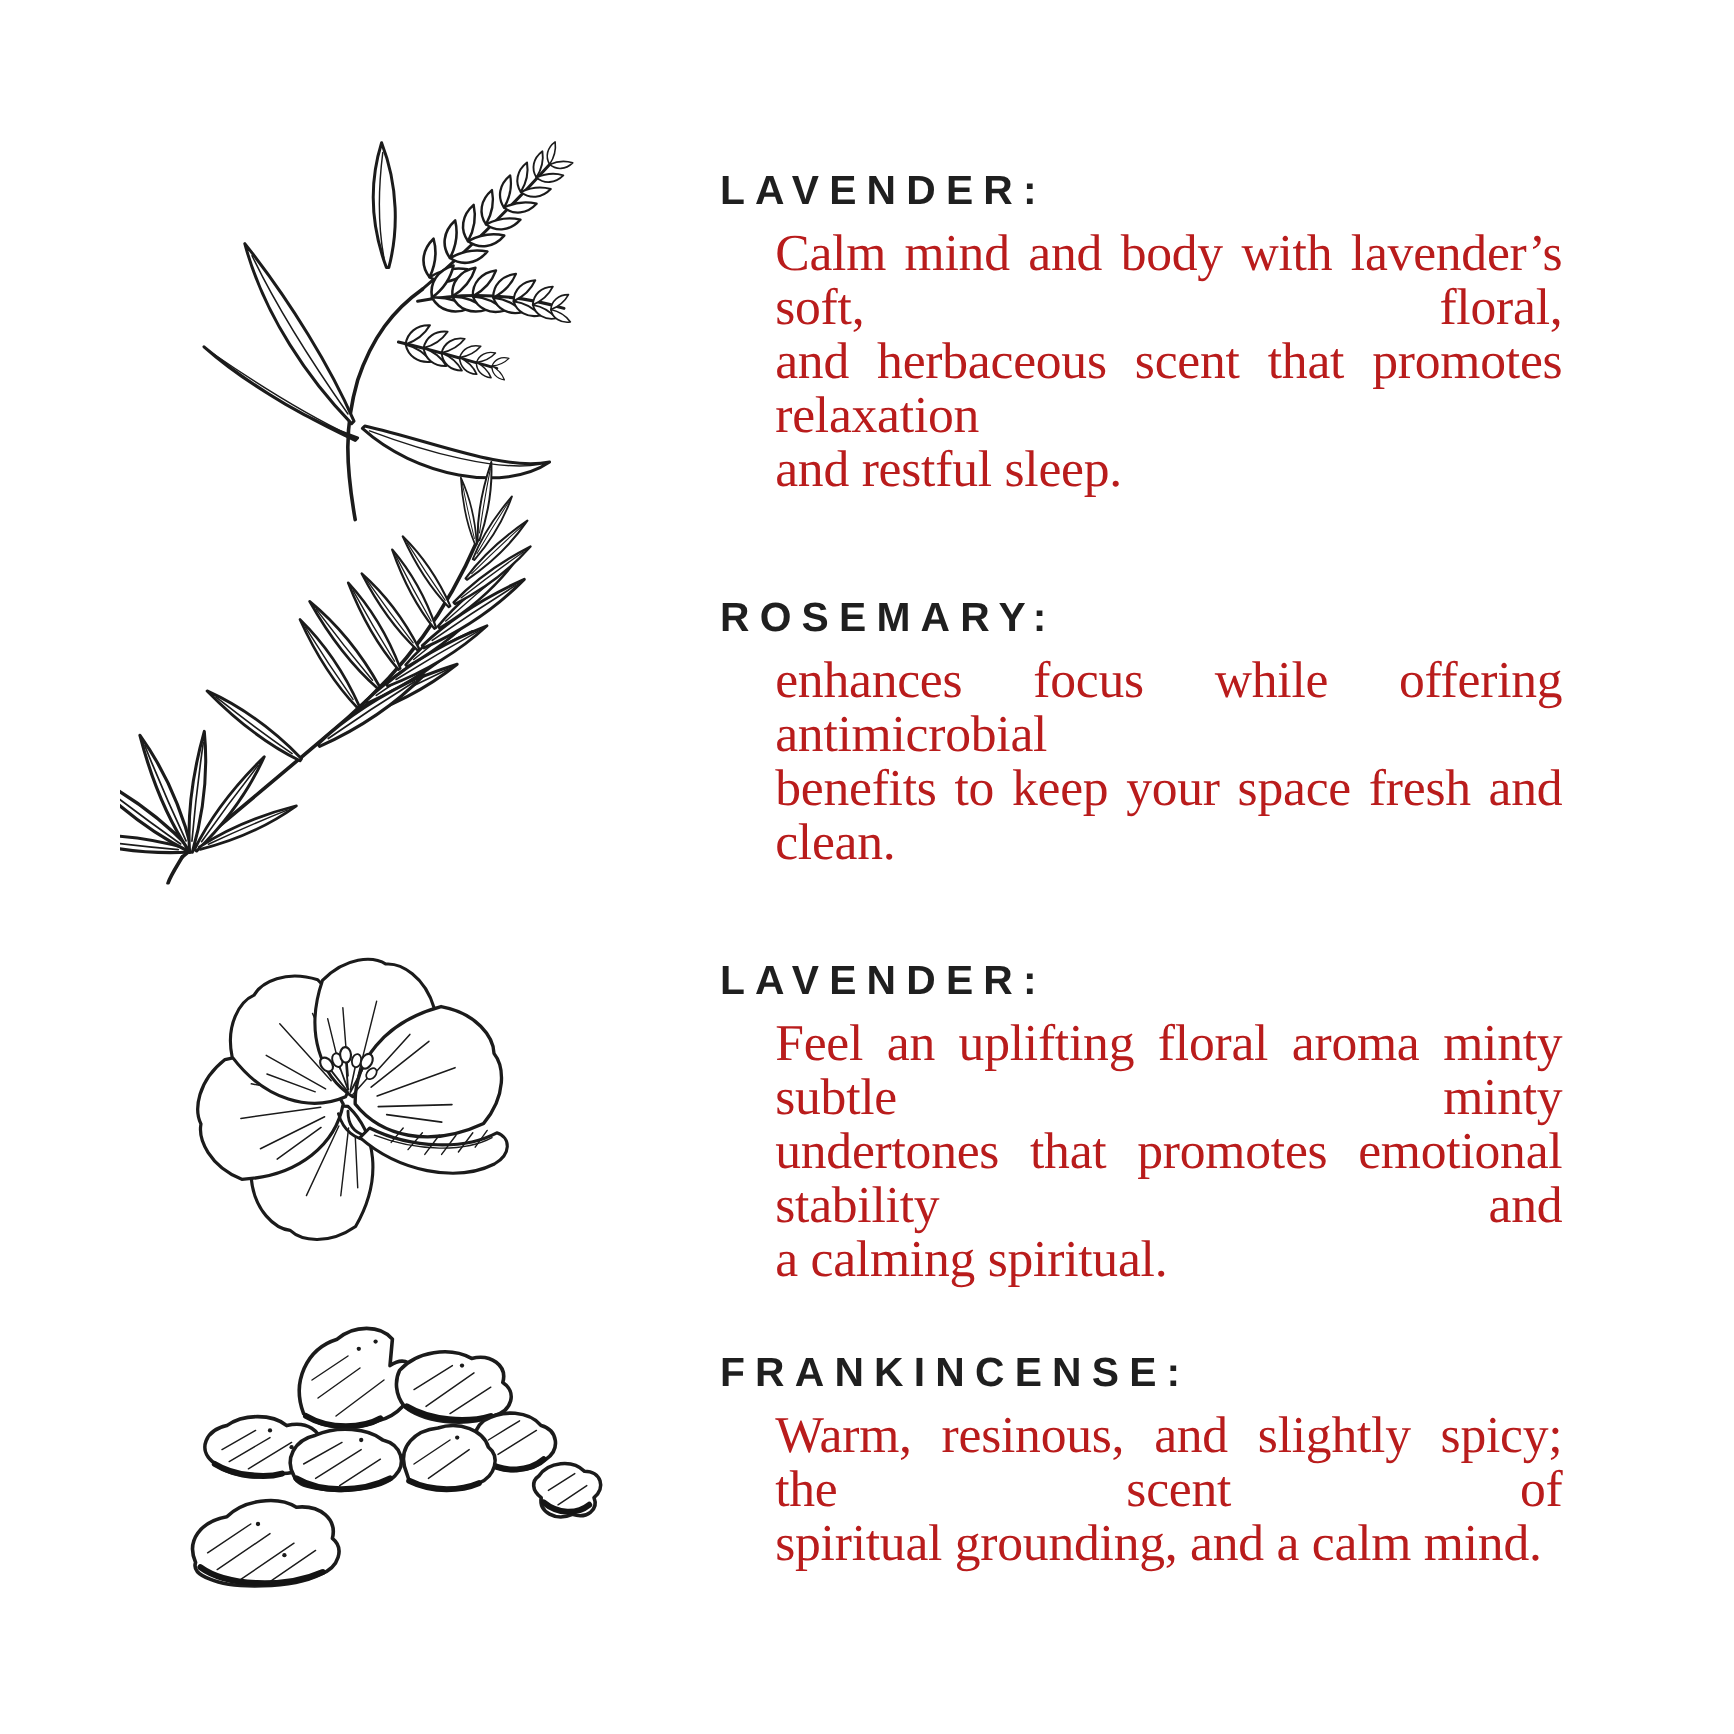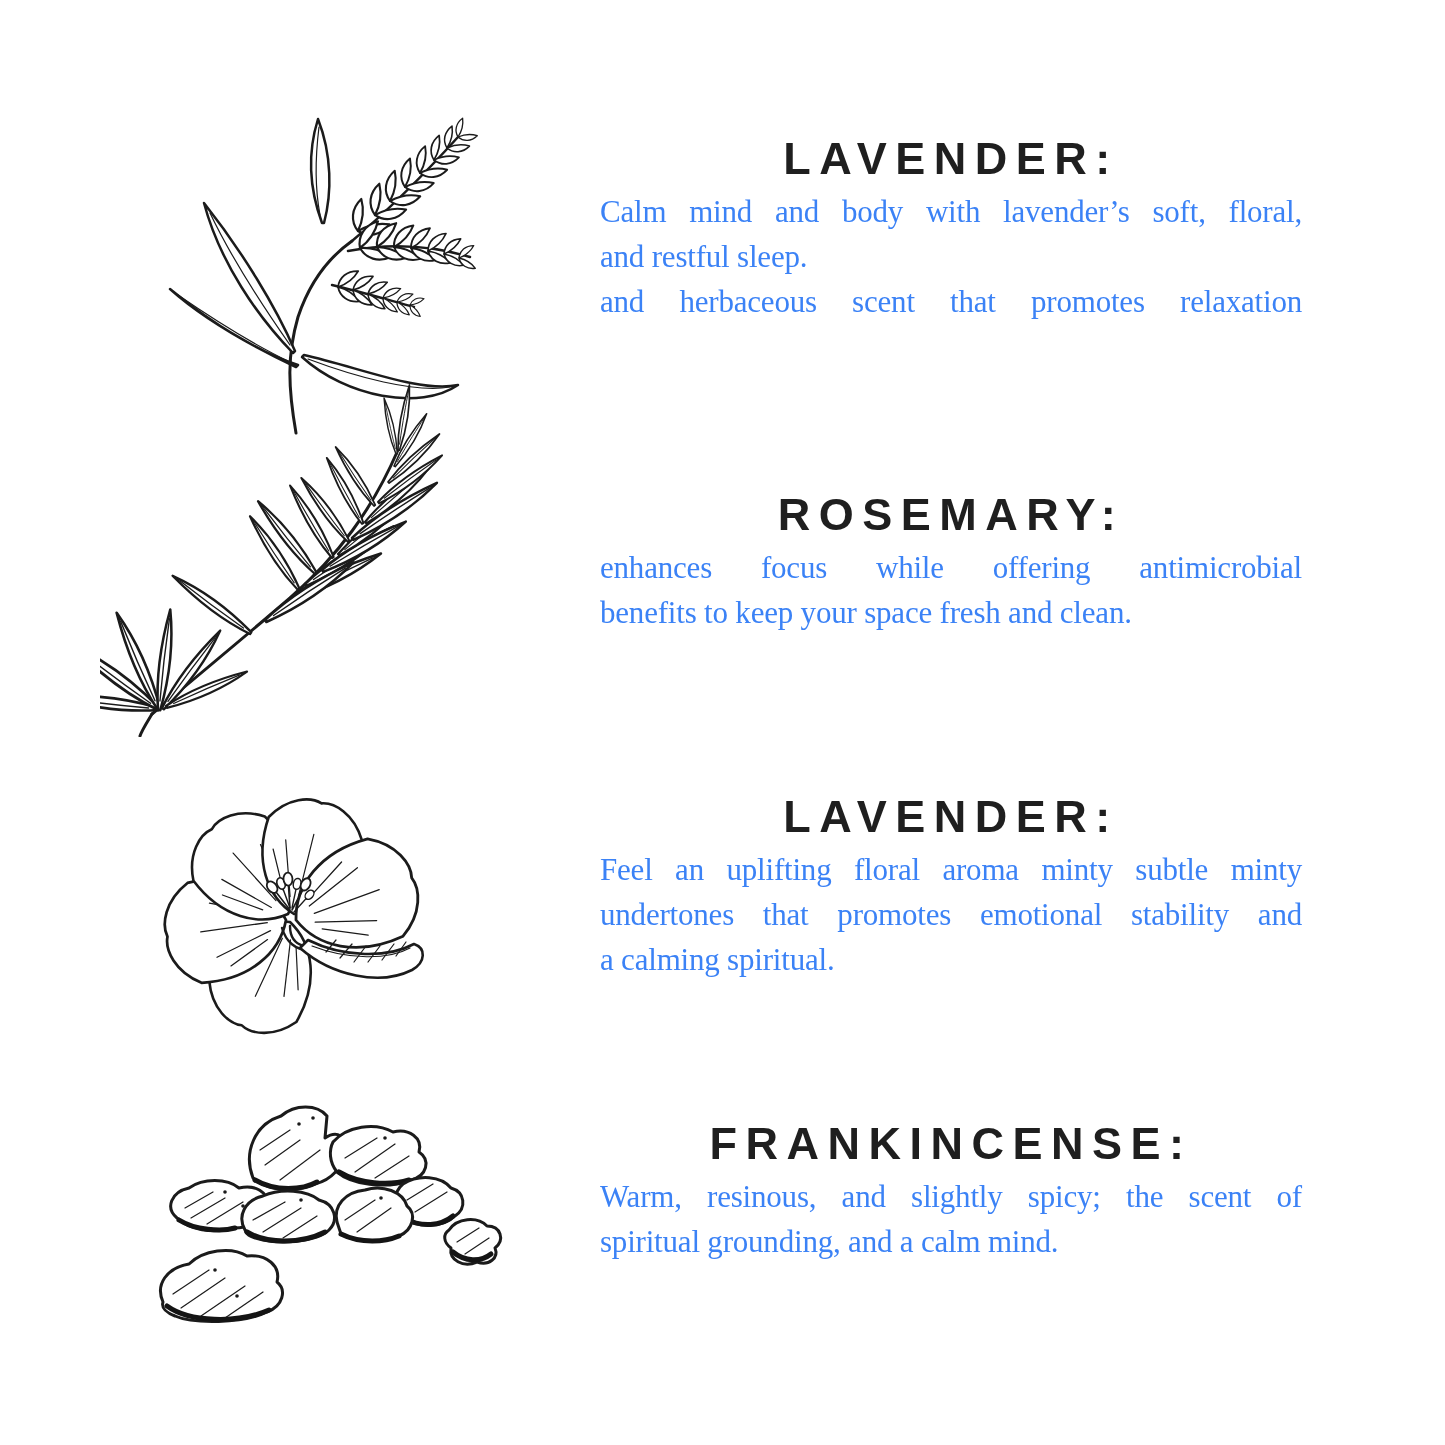--- a/index.html
+++ b/index.html
@@ -1,24 +1,24 @@
 <!DOCTYPE html>
 <html><head>
 <meta charset="utf-8">
 <style>
   html,body{margin:0;padding:0;background:#ffffff;}
   .canvas{position:relative;width:1445px;height:1445px;background:#ffffff;overflow:hidden;
           font-family:"Liberation Serif",serif;}
   .illus{position:absolute;}
   .tb{position:absolute;left:600px;width:702px;}
   .tb-0{top:139px}.tb-1{top:495px}.tb-2{top:797px}.tb-3{top:1124px}
-  .hd{font-family:"Liberation Sans",sans-serif;font-weight:700;font-size:45px;
-      letter-spacing:8.5px;color:#1f1f1f;line-height:40px;margin:0 0 10px 0;text-align:center;}
-  .ln{font-size:31px;line-height:45px;color:#3b82f6;text-align:justify;
-      text-align-last:justify;letter-spacing:-0.2px;}
+  .hd{font-family:"Liberation Sans",sans-serif;font-weight:700;font-size:34px;
+      letter-spacing:8.5px;color:#1f1f1f;line-height:40px;margin:0 0 10px 0;}
+  .ln{font-size:43px;line-height:45px;color:#b91c1c;text-align:justify;
+      text-align-last:justify;letter-spacing:-0.2px;margin-left:46px;}
   .ln-last{text-align-last:left;}
   .ink{stroke:#1b1b1b;fill:none;stroke-linecap:round;stroke-linejoin:round;}
   .fw{fill:#ffffff;stroke:#1b1b1b;stroke-linejoin:round;stroke-linecap:round;}
   .thin{stroke:#1b1b1b;stroke-width:1.2;fill:none;stroke-linecap:round;}
   .shadow{stroke:#141414;stroke-width:5;fill:none;stroke-linecap:round;}
   .dot{fill:#1b1b1b;}
 </style>
 </head>
 <body>
 
@@ -212,22 +212,22 @@
         <path class="thin" d="M140,238 L178,212"></path>
       <circle class="dot" cx="130" cy="190" r="1.8"></circle>
         <circle class="dot" cx="152" cy="216" r="1.8"></circle>
       <path class="shadow" d="M82,226 C104,242 152,244 184,230"></path>
     </g>
   </svg>
 
   <section class="tb tb-0">
     <h2 class="hd">LAVENDER:</h2>
     <div class="ln">Calm mind and body with lavender’s soft, floral,</div>
+    <div class="ln">and herbaceous scent that promotes relaxation</div>
     <div class="ln ln-last">and restful sleep.</div>
-    <div class="ln">and herbaceous scent that promotes relaxation</div>
   </section>
 
   <section class="tb tb-1">
     <h2 class="hd">ROSEMARY:</h2>
     <div class="ln">enhances focus while offering antimicrobial</div>
     <div class="ln ln-last">benefits to keep your space fresh and clean.</div>
   </section>
 
   <section class="tb tb-2">
     <h2 class="hd">LAVENDER:</h2>

